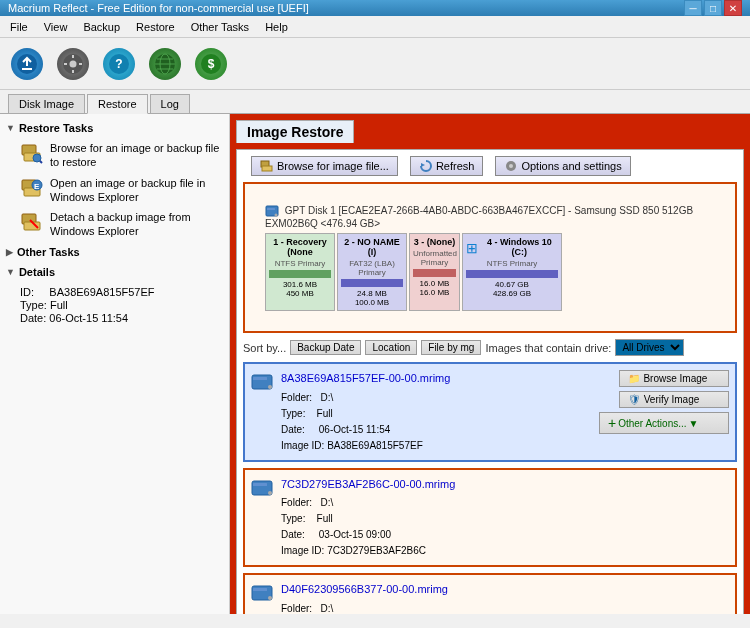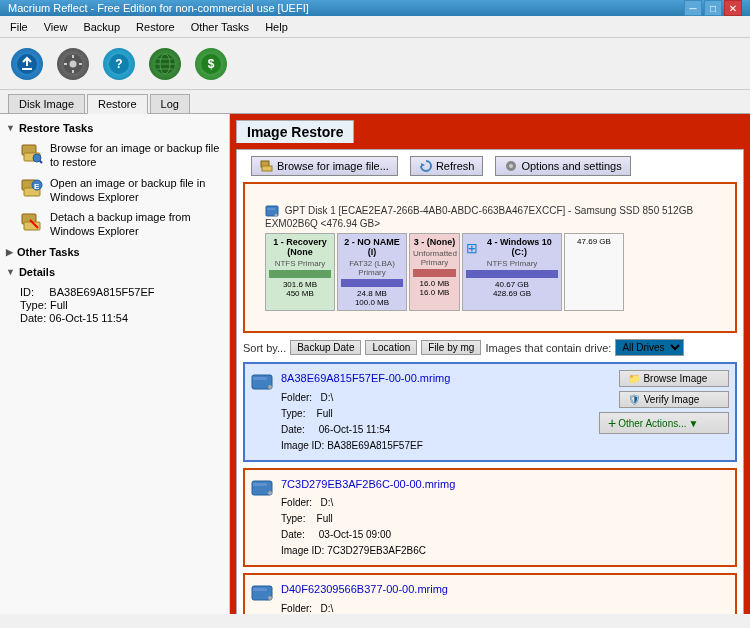--- a/index.html
+++ b/index.html
@@ -302,23 +302,20 @@
           </div>
           <div class="partition p4">
             <div style="display:flex;align-items:center;gap:3px;justify-content:center">
               <span class="win-logo">⊞</span>
               <div class="partition-name">4 - Windows 10 (C:)</div>
             </div>
             <div class="partition-fs">NTFS Primary</div>
             <div class="partition-bar" style="background:#6060c0;"></div>
             <div class="partition-size">40.67 GB<br>428.69 GB</div>
           </div>
-          <div class="partition p5">
-            <div class="partition-size">47.69 GB</div>
-          </div>
         </div>
       </div>
 
       <div class="sort-bar">
         <span class="sort-label">Sort by...</span>
         <button class="sort-btn">Backup Date</button>
         <button class="sort-btn">Location</button>
         <button class="sort-btn">File by mg</button>
         <span class="sort-label">Images that contain drive:</span>
         <select class="sort-select">

